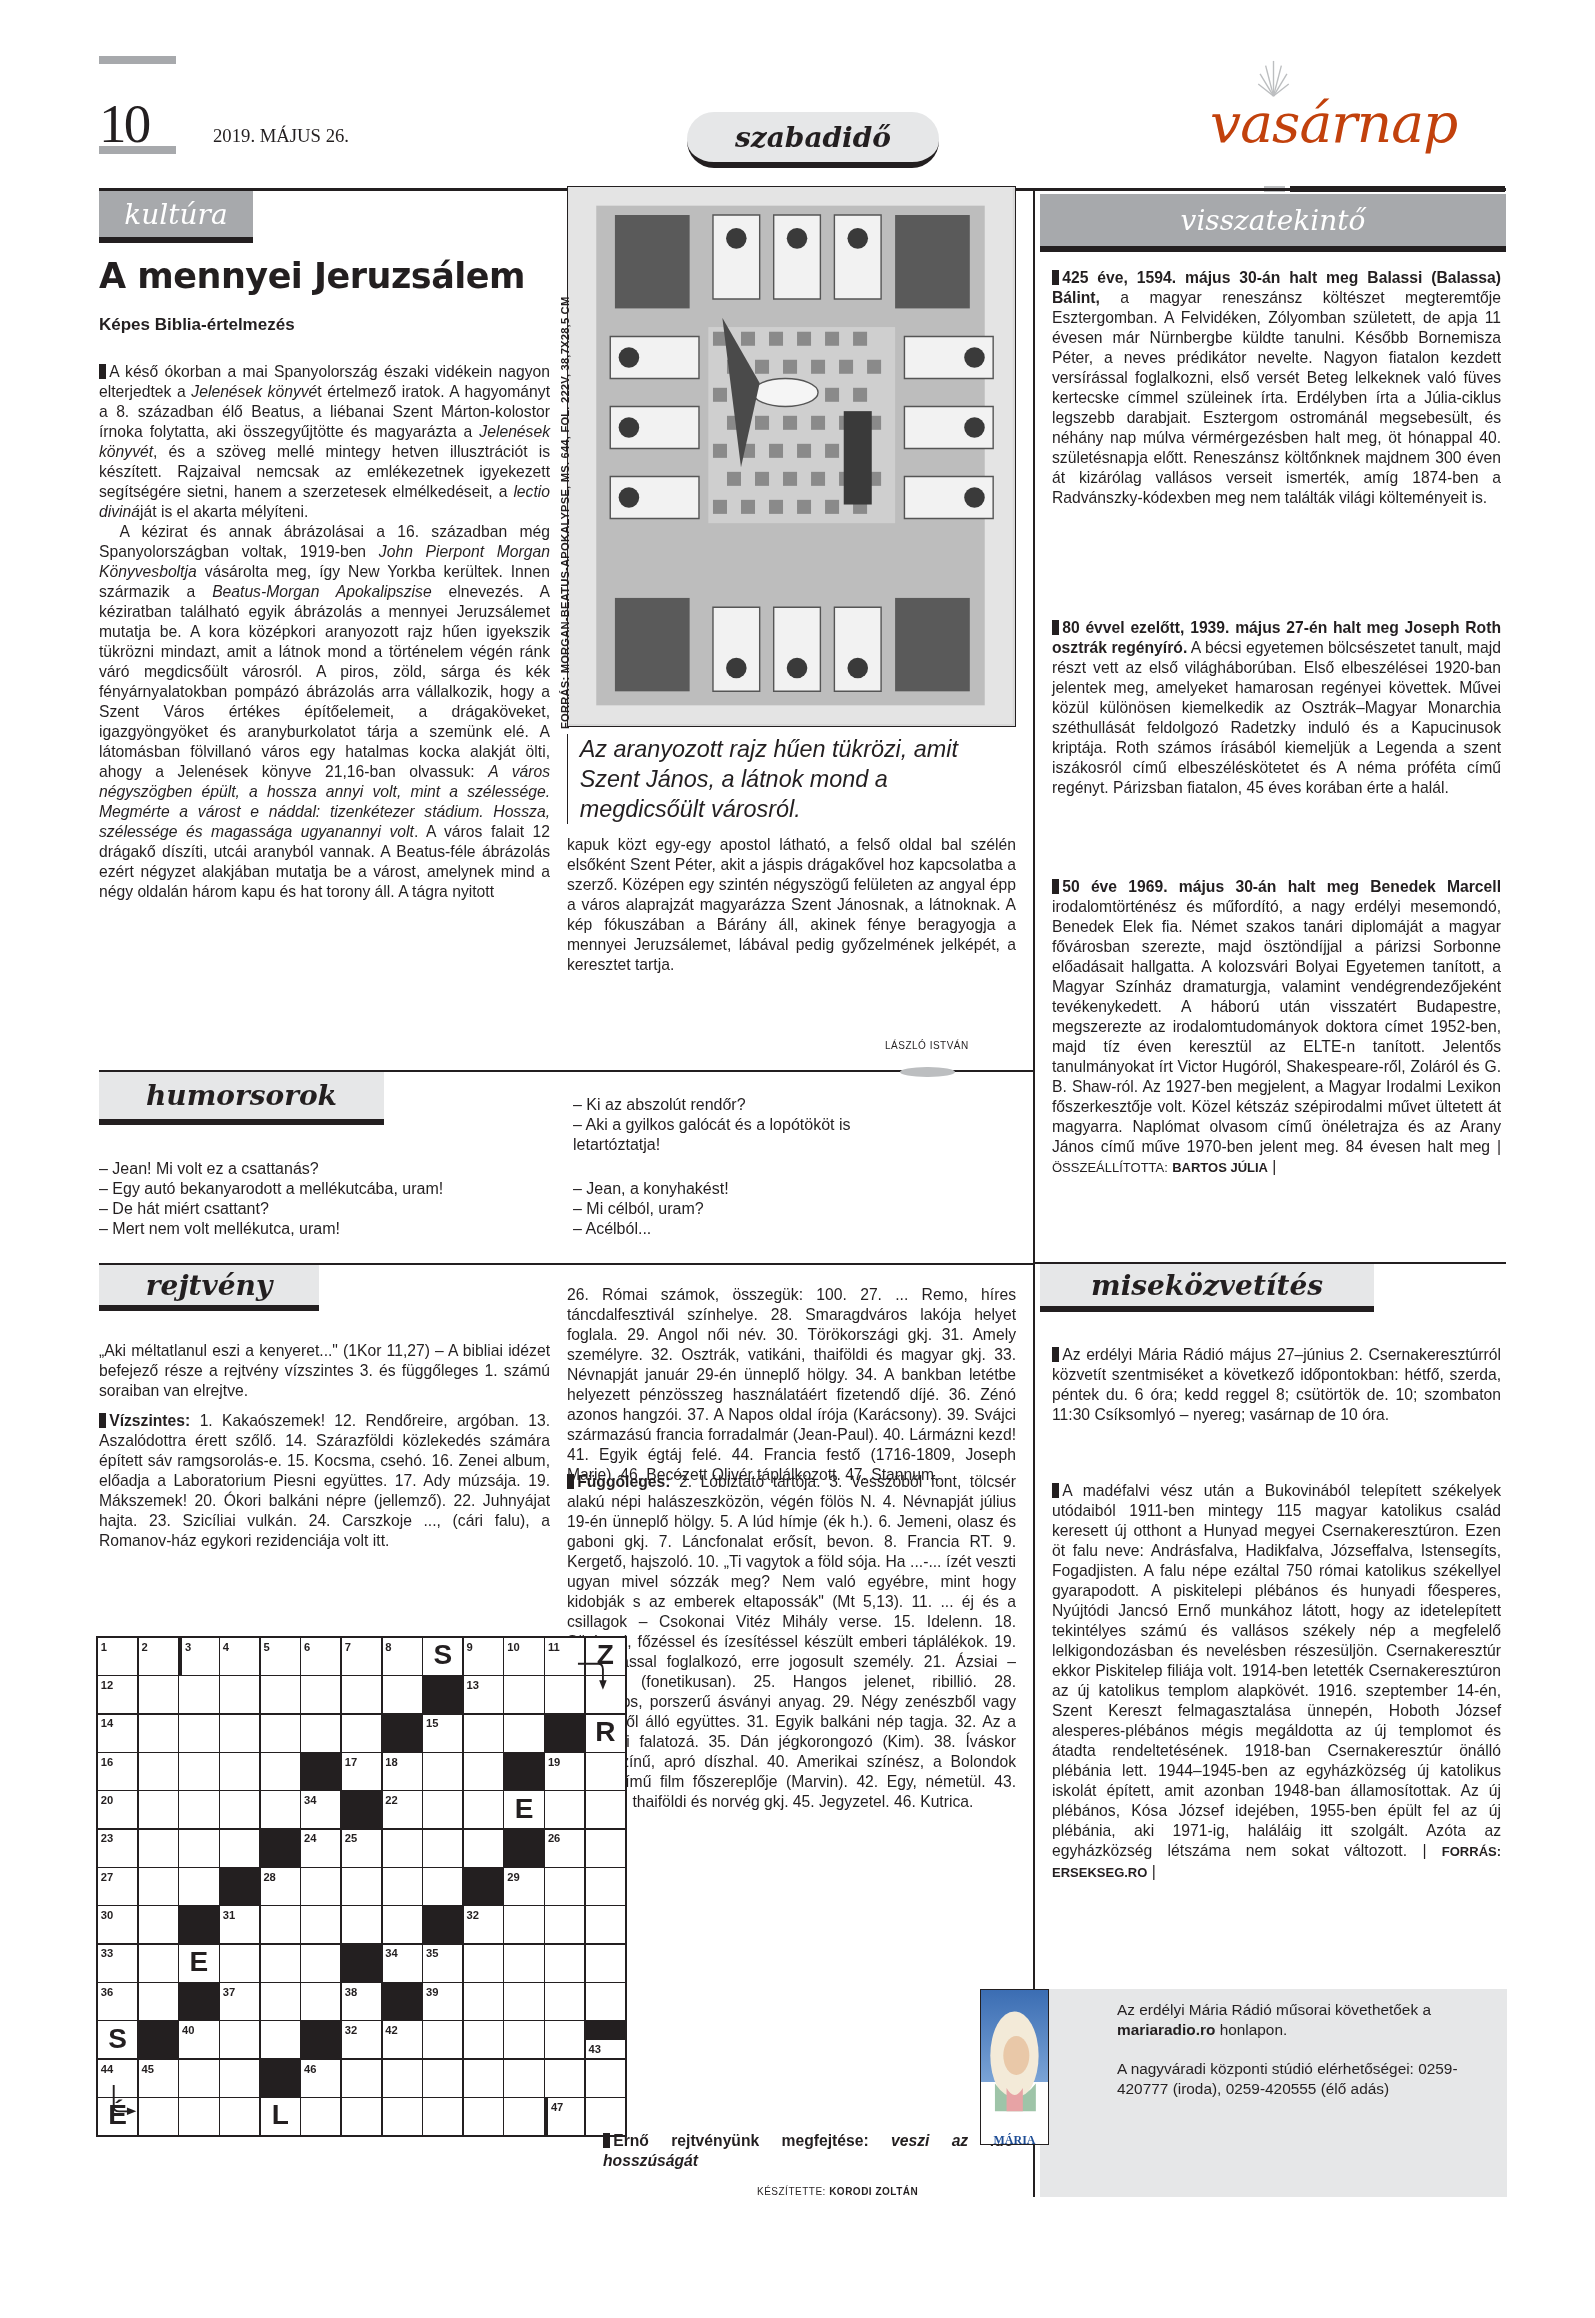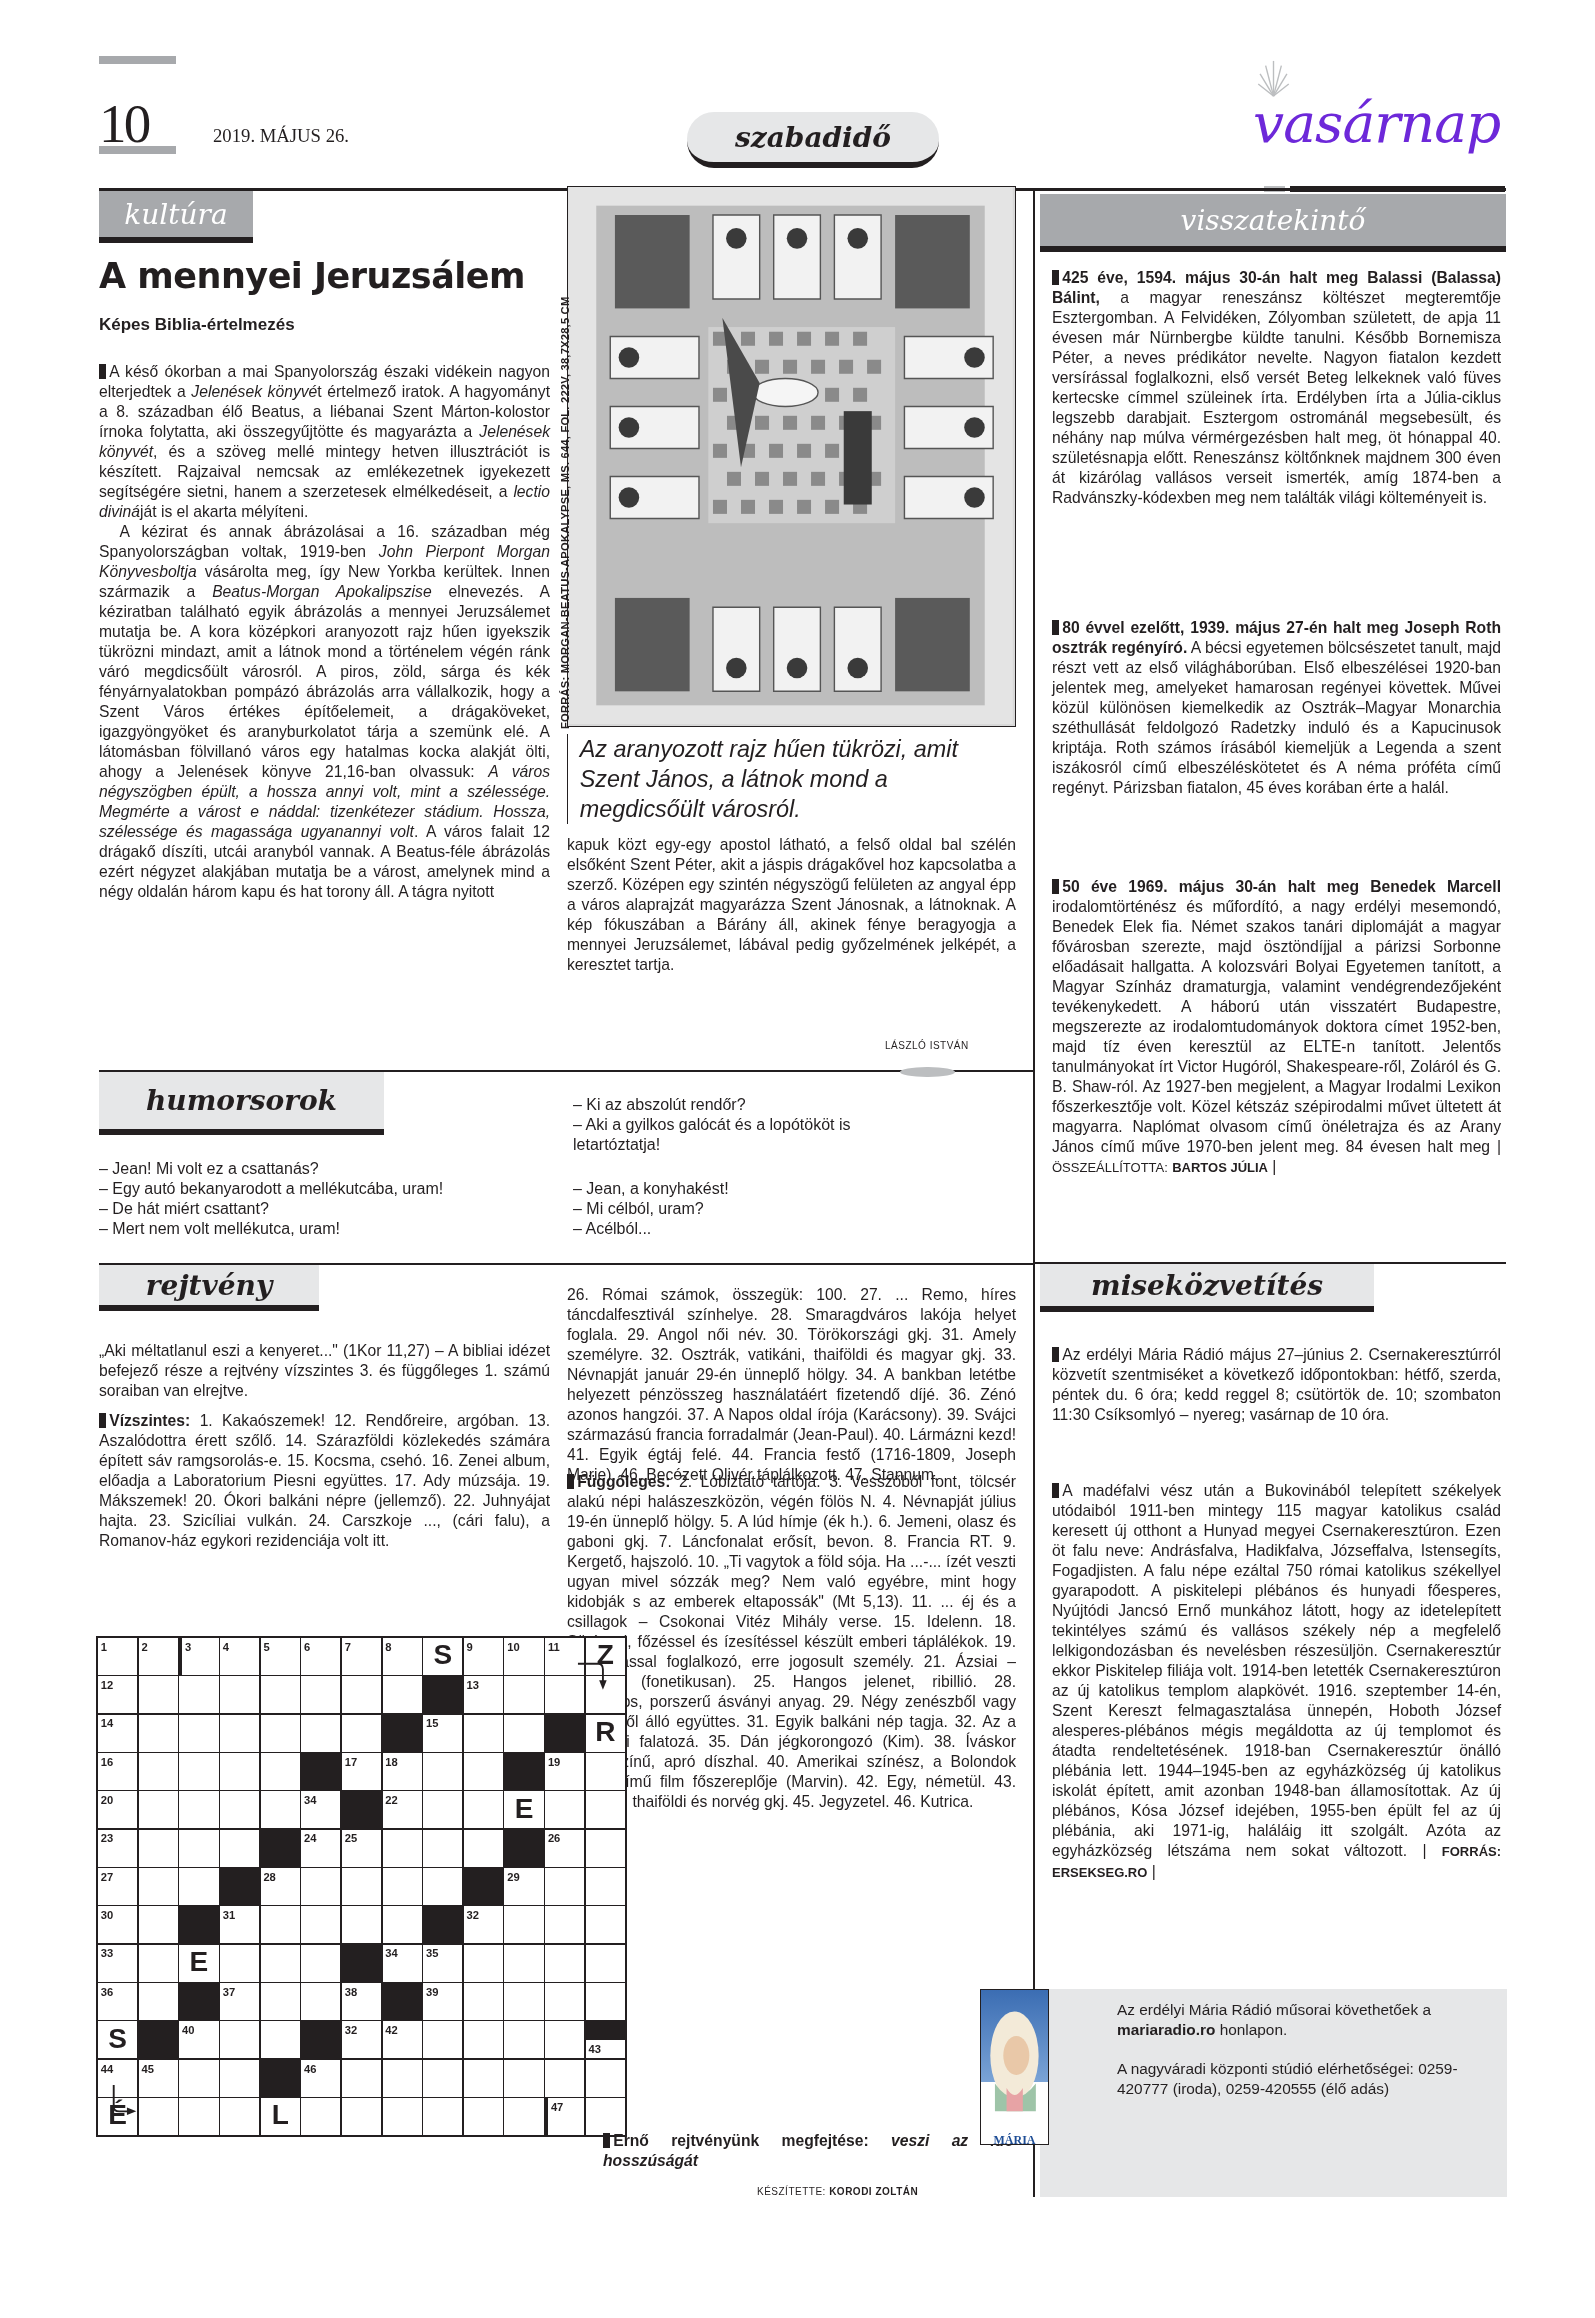--- a/index.html
+++ b/index.html
@@ -7,21 +7,21 @@
   body { position: relative; font-family: "DejaVu Sans", sans-serif; color: #231f20; overflow: hidden; }
 
   .abs { position: absolute; }
 
   
   .page-num { left: 99px; top: 96px; font-family: "Liberation Serif", serif; font-size: 55px; line-height: 1; letter-spacing: -2.8px; color: #231f20; }
   .page-num-bar { left: 99px; width: 77px; height: 7.5px; background: #a7a9ac; }
   .date { left: 213px; top: 125px; font-family: "Liberation Serif", serif; font-size: 18.7px; color: #231f20; }
   .section-tab { left: 687px; top: 112px; width: 252px; height: 56px; background: #e6e7e8; border-bottom: 6.5px solid #231f20; display: flex; align-items: center; justify-content: center; border-radius: 27px; }
   .section-tab span { font-family: "DejaVu Serif", serif; font-style: italic; font-weight: bold; font-size: 28px; color: #231f20; }
-  .masthead { left: 1253px; top: 91px; font-family: "DejaVu Serif", serif; font-style: italic; font-size: 55px; letter-spacing: -0.9px; color: #6d28d9; }
+  .masthead { left: 1210px; top: 91px; font-family: "DejaVu Serif", serif; font-style: italic; font-size: 55px; letter-spacing: -0.9px; color: #c2410c; }
   .masthead-rule { left: 1290px; top: 186px; width: 215px; height: 5.6px; background: #231f20; }
   .masthead-rule-grey { left: 1264px; top: 186px; width: 20.6px; height: 5.6px; background: #bcbec0; }
   .sun-icon { left: 1257px; top: 60px; width: 33px; height: 37px; }
 
   
   .rule { background: #231f20; height: 2.8px; }
   .vrule { background: #231f20; width: 1.9px; }
   .kicker { height: 52px; display: flex; align-items: center; justify-content: center; border-bottom: 6.5px solid #231f20; }
   .kicker span { font-family: "DejaVu Serif", serif; font-style: italic; font-size: 28px; }
   .kicker.dark { background: #a7a9ac; }
@@ -199,21 +199,21 @@
 <div class="abs credit-vert">FORRÁS: MORGAN-BEATUS-APOKALYPSE, MS. 644, FOL. 222V, 38,7X28,5 CM</div>
 
 <div class="abs pullquote">Az aranyozott rajz hűen tükrözi, amit Szent János, a látnok mond a megdicsőült városról.</div>
 
 <div class="abs body-text" style="left:567px; top:835px; width:449px;">kapuk közt egy-egy apostol látható, a felső oldal bal szélén elsőként Szent Péter, akit a jáspis drágakővel hoz kapcsolatba a szerző. Középen egy szintén négyszögű felületen az angyal épp a város alaprajzát magyarázza Szent Jánosnak, a látnoknak. A kép fókuszában a Bárány áll, akinek fénye beragyogja a mennyei Jeruzsálemet, lábával pedig győzelmének jelképét, a keresztet tartja.</div>
 <div class="abs byline" style="left:885px; top:1040px;">LÁSZLÓ ISTVÁN</div>
 
 <div class="abs rule" style="left:99px; top:1070px; width:934px; height:2.3px;"></div>
 <div class="abs oval" style="left:900px; top:1067px;"></div>
 
-<div class="abs kicker light" style="left:99px; top:1072px; width:285px; height:63px;">
+<div class="abs kicker light" style="left:99px; top:1072px; width:285px; height:53px;">
     <span>humorsorok</span>
   </div>
 <div class="abs humor" style="left:99px; top:1159px; width:421px;">
   <div>– Jean! Mi volt ez a csattanás?</div>
   <div>– Egy autó bekanyarodott a mellékutcába, uram!</div>
   <div>– De hát miért csattant?</div>
   <div>– Mert nem volt mellékutca, uram!</div>
 </div>
 <div class="abs humor" style="left:573px; top:1095px; width:365px;">
   <div>– Ki az abszolút rendőr?</div>

